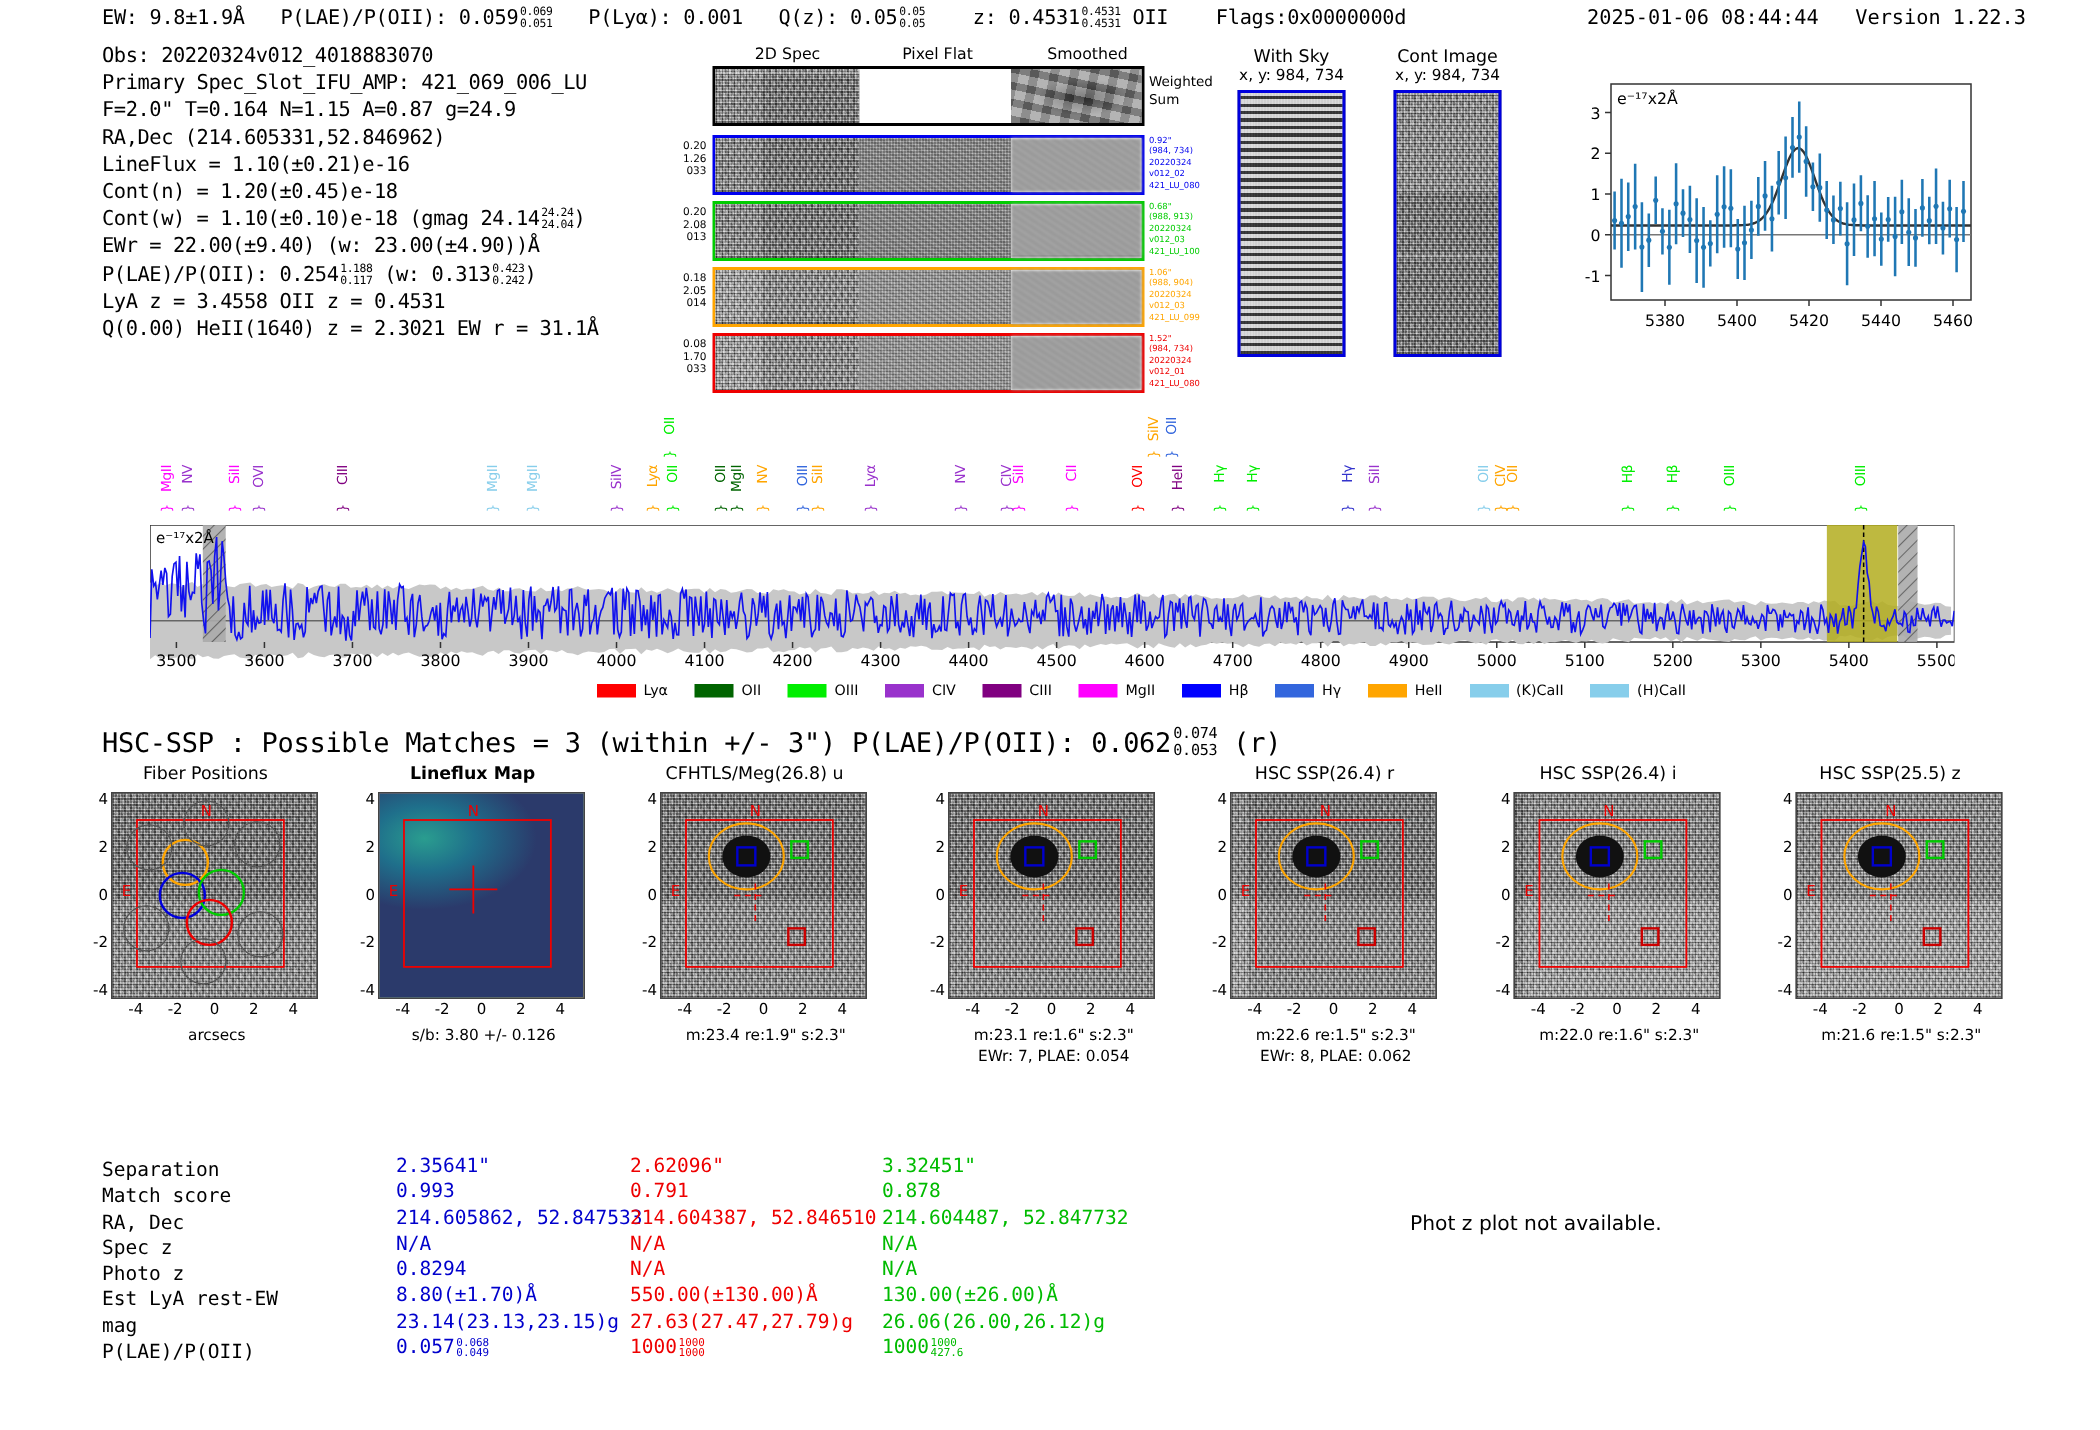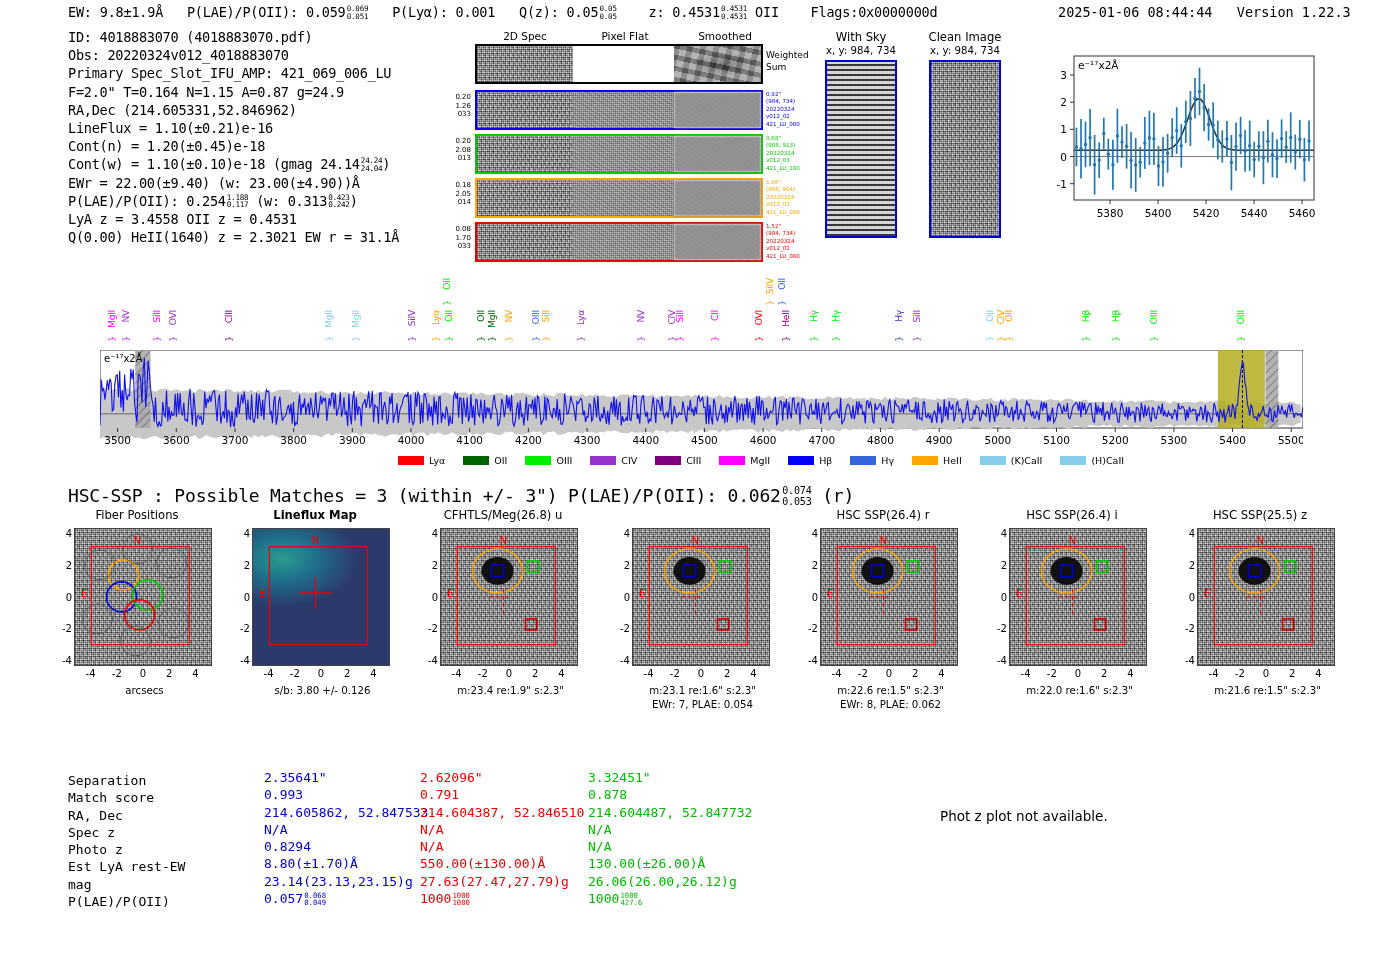--- a/index.html
+++ b/index.html
@@ -93,21 +93,20 @@
   <span>&nbsp;&nbsp; </span>
   <span>Flags:0x0000000d</span>
 </div>
 <div class="abs nw" id="hdr-date">
   <span>2025-01-06 08:44:44</span>
   <span>&nbsp; </span>
   <span>Version 1.22.3</span>
 </div>
 
 <div class="abs" id="info-block">
-  <div class="nw">ID: 4018883070 (4018883070.pdf)</div>
   <div class="nw">Obs: 20220324v012_4018883070</div>
   <div class="nw">Primary Spec_Slot_IFU_AMP: 421_069_006_LU</div>
   <div class="nw">F=2.0"  T=0.164  N=1.15  A=0.87  g=24.9</div>
   <div class="nw">RA,Dec (214.605331,52.846962)</div>
   <div class="nw">LineFlux = 1.10(±0.21)e-16</div>
   <div class="nw">Cont(n) = 1.20(±0.45)e-18</div>
   <div class="nw">
     <span>Cont(w) = 1.10(±0.10)e-18 (gmag 24.14</span><span class="frac"><b>24.24</b><b>24.04</b></span><span>)</span>
   </div>
   <div class="nw">EWr = 22.00(±9.40) (w: 23.00(±4.90))Å</div>
@@ -205,21 +204,21 @@
         <div>421_LU_080</div>
       </div>
     </div>
 </div>
 
 <div class="abs" style="left:815px;top:30px;width:200px;height:225px;">
   <div class="abs sans cut-title" style="left:0;top:0;width:92px;">With Sky</div>
   <div class="abs sans cut-sub" style="left:0;top:14px;width:92px;">x, y: 984, 734</div>
   <div class="abs gn-sky" style="left:10px;top:30px;width:72px;height:178px;border:2px solid #0000dd;box-sizing:border-box;"></div>
 
-  <div class="abs sans cut-title" style="left:104px;top:0;width:92px;">Clean Image</div>
+  <div class="abs sans cut-title" style="left:104px;top:0;width:92px;">Cont Image</div>
   <div class="abs sans cut-sub" style="left:104px;top:14px;width:92px;">x, y: 984, 734</div>
   <div class="abs gn" style="left:114px;top:30px;width:72px;height:178px;border:2px solid #0000dd;box-sizing:border-box;"></div>
 </div>
 
 <div class="abs" style="left:1032px;top:42px;width:290px;height:205px;">
   <svg id="zoomsvg" width="290" height="205">
       <rect x="42" y="14" width="240" height="144" fill="#fff" stroke="#333" stroke-width="1"></rect>
       <line x1="42" y1="114.52830188679246" x2="282" y2="114.52830188679246" stroke="#777" stroke-width="1"></line>
       <text x="46" y="27" font-size="10.5" font-family="DejaVu Sans, sans-serif" fill="#000">e⁻¹⁷x2Å</text>
       <line x1="78" y1="158" x2="78" y2="162" stroke="#333"></line>

